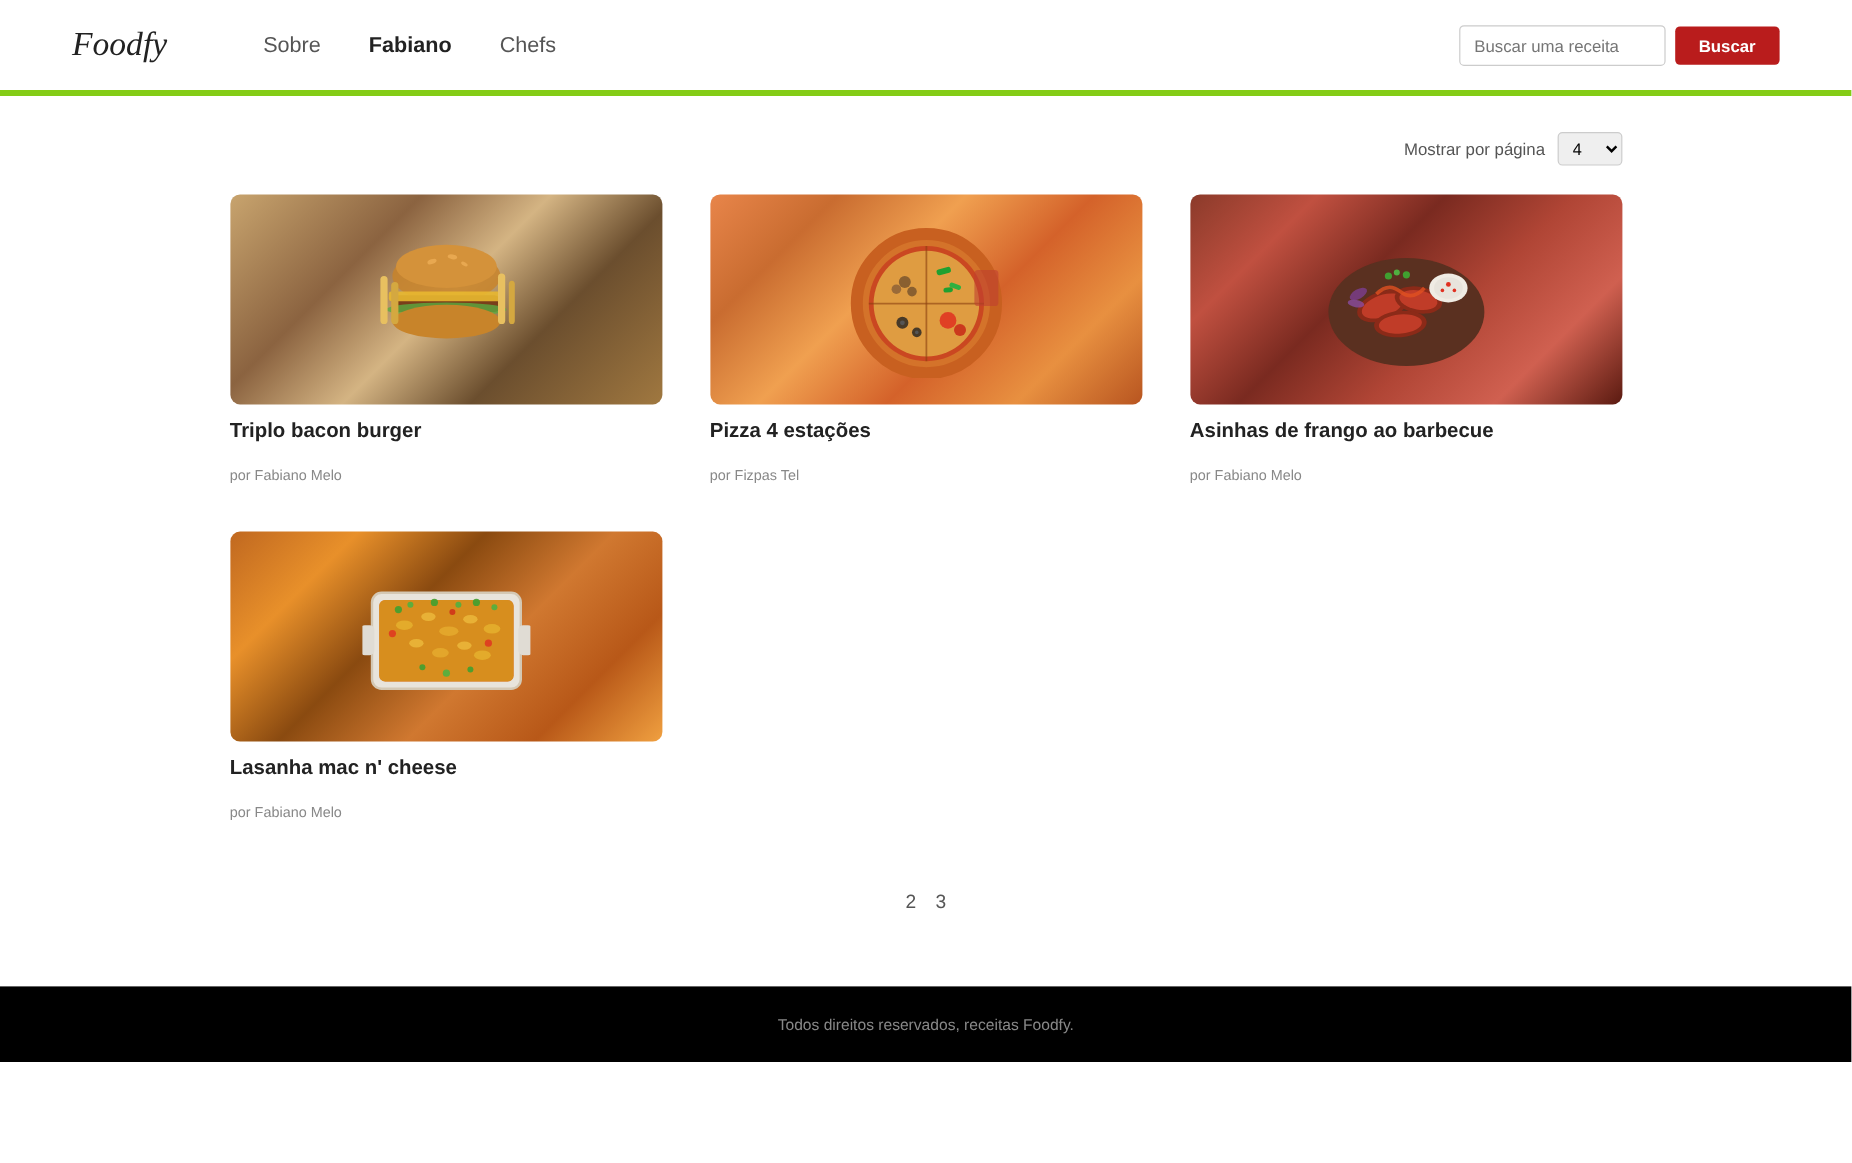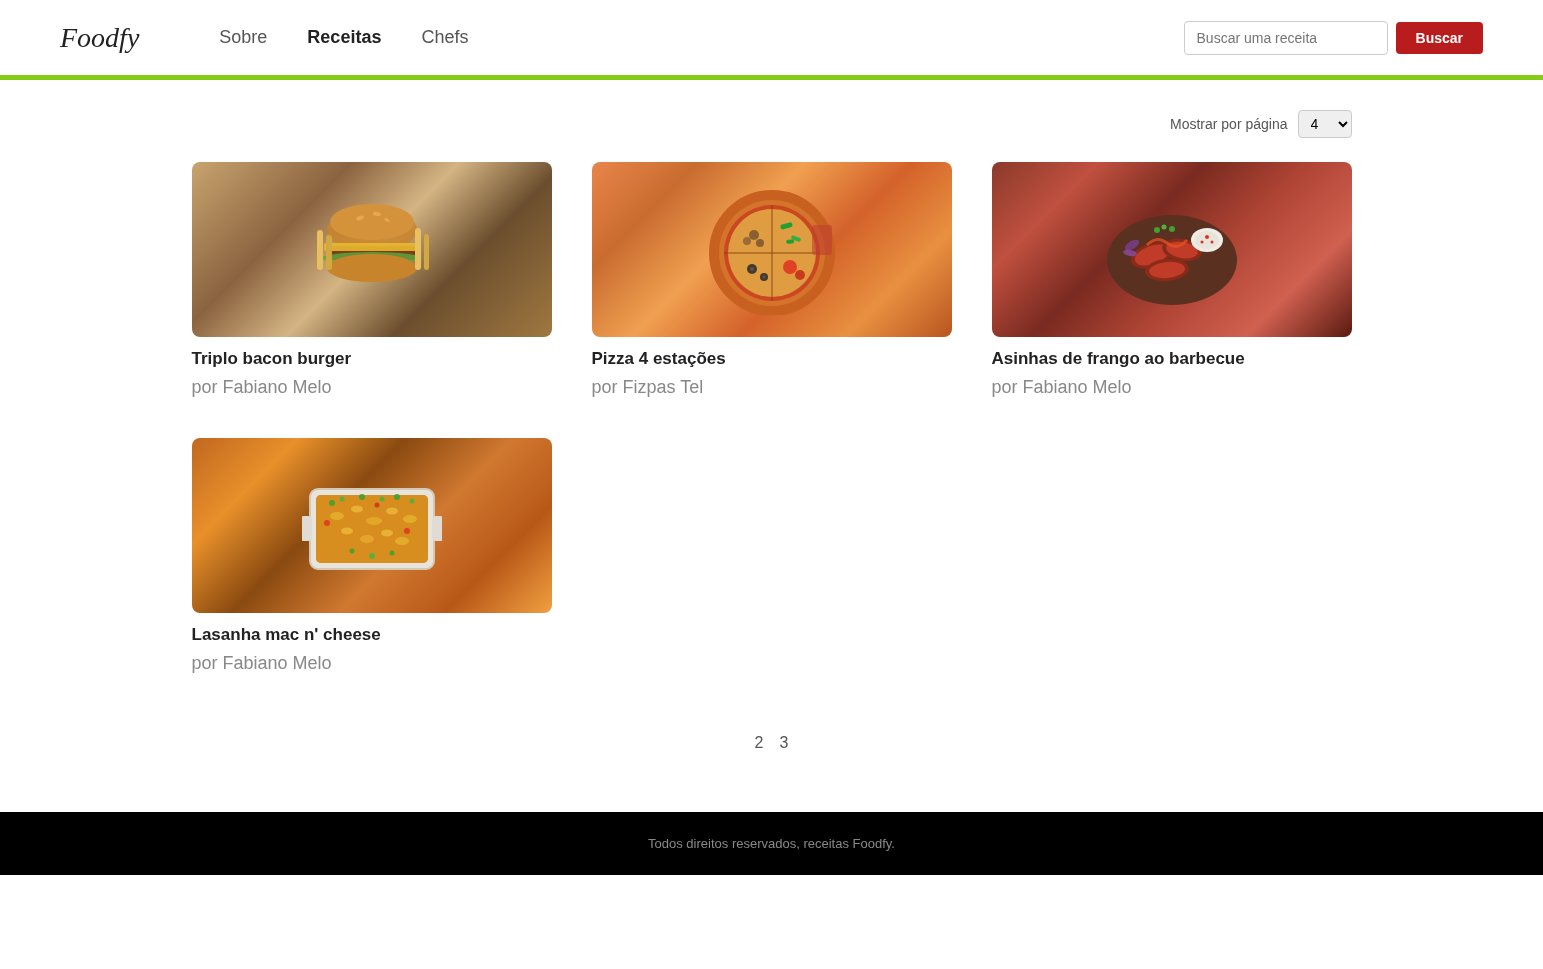--- a/index.html
+++ b/index.html
@@ -39,21 +39,21 @@
     .search-area {
       display: flex;
       gap: 8px;
       align-items: center;
     }
     .search-input {
       border: 1px solid #ccc;
       border-radius: 4px;
       padding: 8px 12px;
       font-size: 14px;
-      width: 204px;
+      width: 172px;
       outline: none;
       color: #999;
     }
     .search-button {
       background: #b91c1c;
       color: white;
       border: none;
       border-radius: 4px;
       padding: 8px 20px;
       font-size: 14px;
@@ -97,23 +97,23 @@
     .recipe-card {
       cursor: pointer;
     }
     .recipe-title {
       font-size: 17px;
       font-weight: bold;
       margin-top: 12px;
       color: #222;
     }
     .recipe-author {
-      font-size: 18px;
+      font-size: 12px;
       color: #888;
-      margin-top: 8px;
+      margin-top: 20px;
     }
 
     
     .img-burger {
       background: linear-gradient(135deg, #c8a46e 0%, #8b6340 30%, #d4b483 50%, #6b4e2e 70%, #a07840 100%);
       position: relative;
     }
     .img-pizza {
       background: linear-gradient(135deg, #e8854a 0%, #c96c30 20%, #f0a050 40%, #d4622a 60%, #e89040 80%, #b85520 100%);
       position: relative;
@@ -162,21 +162,21 @@
       margin-top: auto;
     }
   </style>
 </head>
 <body>
 
 <header>
   <div class="logo">Foodfy</div>
   <nav>
     <a href="#">Sobre</a>
-    <a href="#" class="active">Receitas</a>
+    <a href="#" class="active">Fabiano</a>
     <a href="#">Chefs</a>
   </nav>
   <div class="search-area">
     <input class="search-input" type="text" placeholder="Buscar uma receita" style="">
     <button class="search-button">Buscar</button>
   </div>
 </header>
 
 <main>
   <div class="per-page-control">

